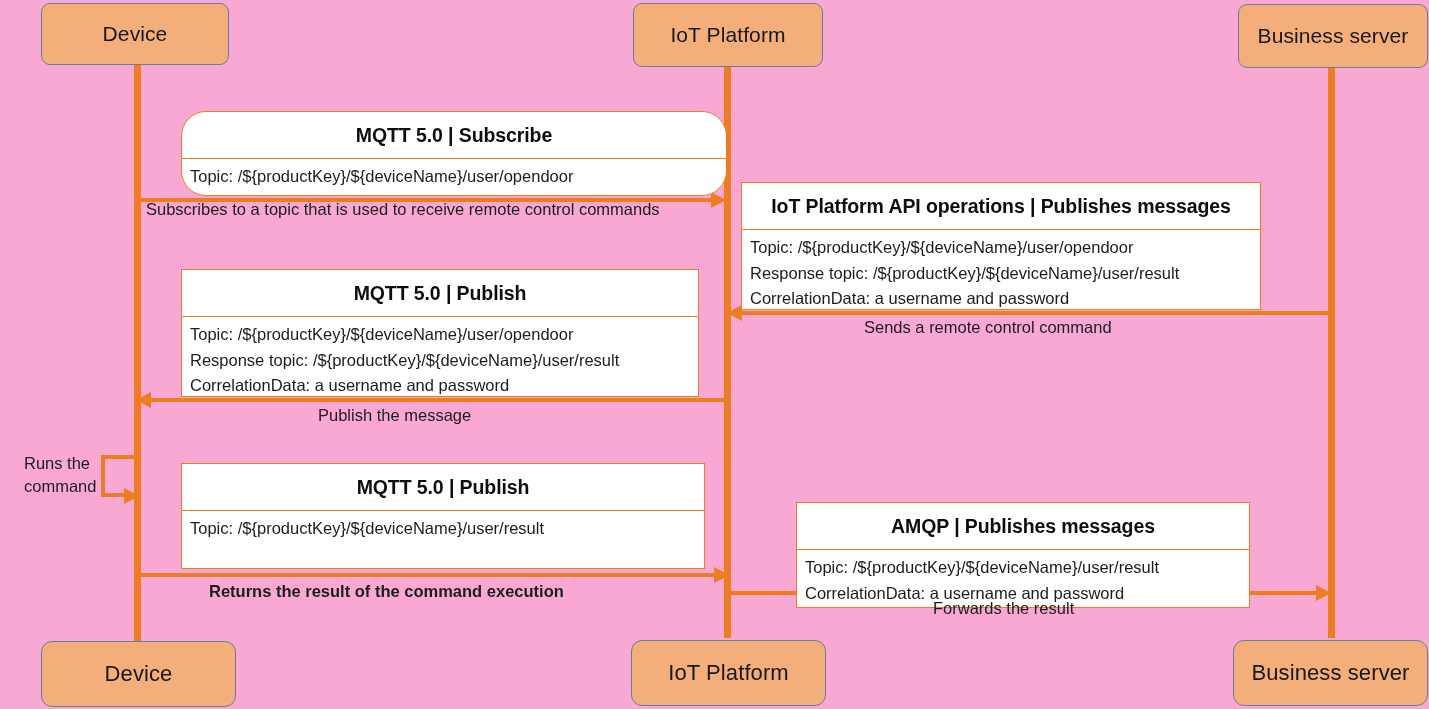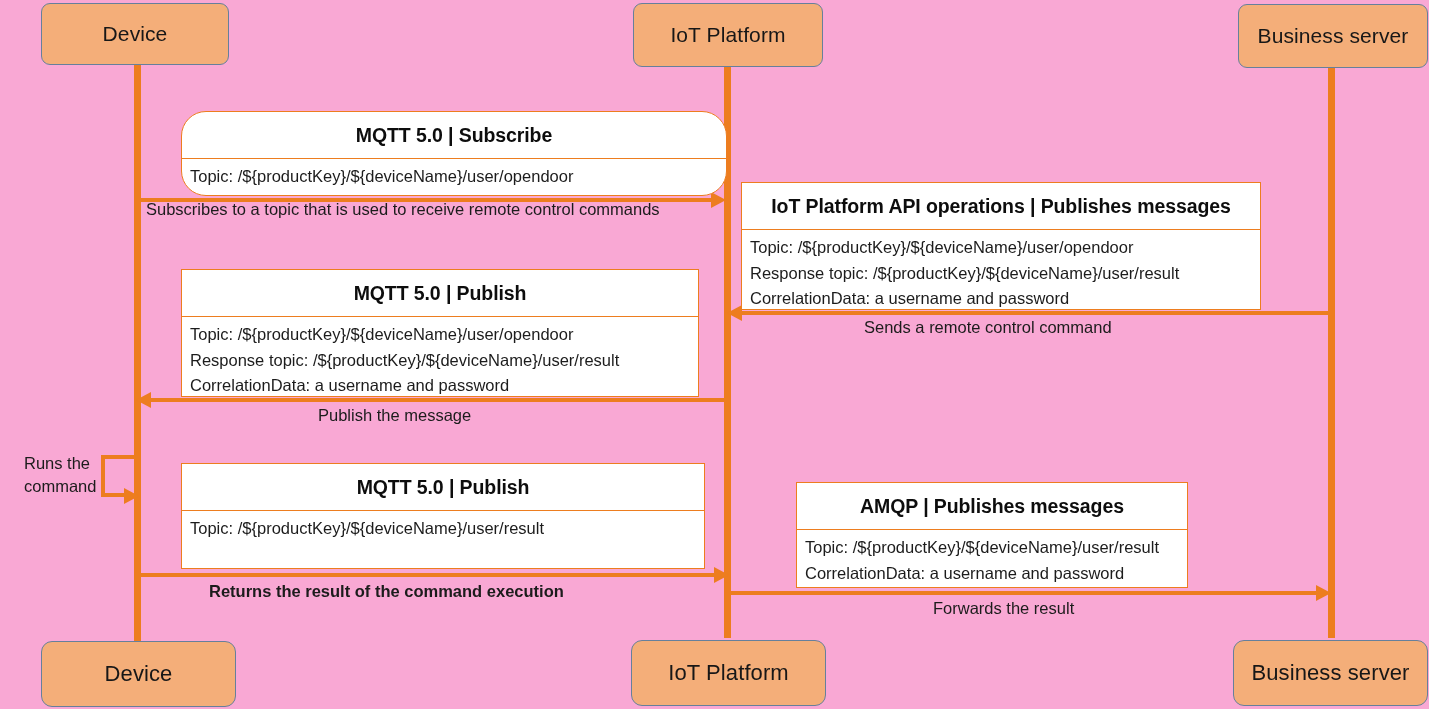--- a/index.html
+++ b/index.html
@@ -193,21 +193,21 @@
     <div>command</div>
   </div>
 
   <div class="note" style="left:181px; top:463px; width:524px; height:106px;">
     <div class="note-title" style="height:47px;">MQTT 5.0 | Publish</div>
     <div class="note-body">
       <div>Topic: /${productKey}/${deviceName}/user/result</div>
     </div>
   </div>
 
-  <div class="note" style="left:796px; top:482px; width:392px; height:106px;">
+  <div class="note" style="left:796px; top:502px; width:454px; height:106px;">
     <div class="note-title" style="height:47px;">AMQP | Publishes messages</div>
     <div class="note-body">
       <div>Topic: /${productKey}/${deviceName}/user/result</div>
       <div>CorrelationData: a username and password</div>
     </div>
   </div>
 
   <div class="arrow-line" style="left:136px; top:573px; width:584px;"></div>
   <div class="arrow-head right" style="left:714px; top:566.5px;"></div>
   <div class="arrow-label" style="left:209px; top:582px;font-weight:bold;">Returns the result of the command execution</div>

